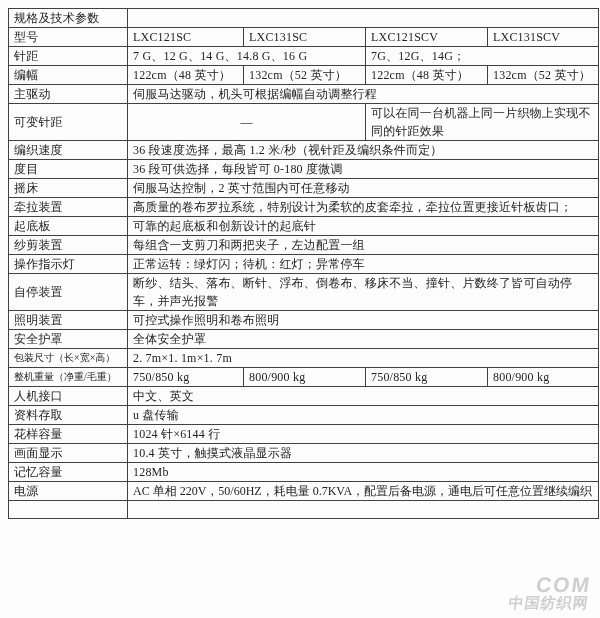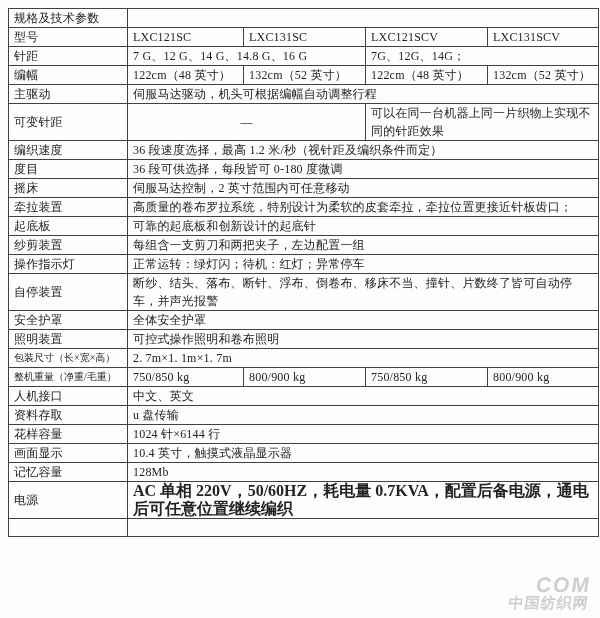--- a/index.html
+++ b/index.html
@@ -29,21 +29,21 @@
     height: 18px;
     padding: 0 5px;
     vertical-align: middle;
     word-break: break-all;
     letter-spacing: 0.2px;
   }
   td.label { text-align: left; white-space: nowrap; overflow: hidden; }
   td.label.compact { font-size: 10px; letter-spacing: 0; }
   td.value.center { text-align: center; }
   
-  tr[data-row="27"] td.value { font-size: 16px; letter-spacing: 0; font-weight: bold; }
+  tr[data-row="27"] td.value { font-size: 12px; letter-spacing: 0; }
   .watermark {
     position: absolute;
     right: 10px; bottom: 6px;
     text-align: right;
     color: #c7c7c7;
     opacity: 0.85;
     font-weight: bold;
     transform: skewX(-8deg);
     pointer-events: none;
     line-height: 1.05;
@@ -121,27 +121,27 @@
           <td colspan="4" class="value">每组含一支剪刀和两把夹子，左边配置一组</td>
         </tr>
         <tr data-row="16">
           <td class="label">操作指示灯</td>
           <td colspan="4" class="value">正常运转：绿灯闪；待机：红灯；异常停车</td>
         </tr>
         <tr data-row="17">
           <td class="label">自停装置</td>
           <td colspan="4" class="value">断纱、结头、落布、断针、浮布、倒卷布、移床不当、撞针、片数终了皆可自动停车，并声光报警</td>
         </tr>
+        <tr data-row="19">
+          <td class="label">照明装置</td>
+          <td colspan="4" class="value">可控式操作照明和卷布照明</td>
+        </tr>
         <tr data-row="18">
           <td class="label">安全护罩</td>
           <td colspan="4" class="value">全体安全护罩</td>
-        </tr>
-        <tr data-row="19">
-          <td class="label">照明装置</td>
-          <td colspan="4" class="value">可控式操作照明和卷布照明</td>
         </tr>
         <tr data-row="20">
           <td class="label compact">包装尺寸（长×宽×高）</td>
           <td colspan="4" class="value">2. 7m×1. 1m×1. 7m</td>
         </tr>
         <tr data-row="21">
           <td class="label compact">整机重量（净重/毛重）</td>
           <td colspan="1" class="value">750/850 kg</td>
           <td colspan="1" class="value">800/900 kg</td>
           <td colspan="1" class="value">750/850 kg</td>

